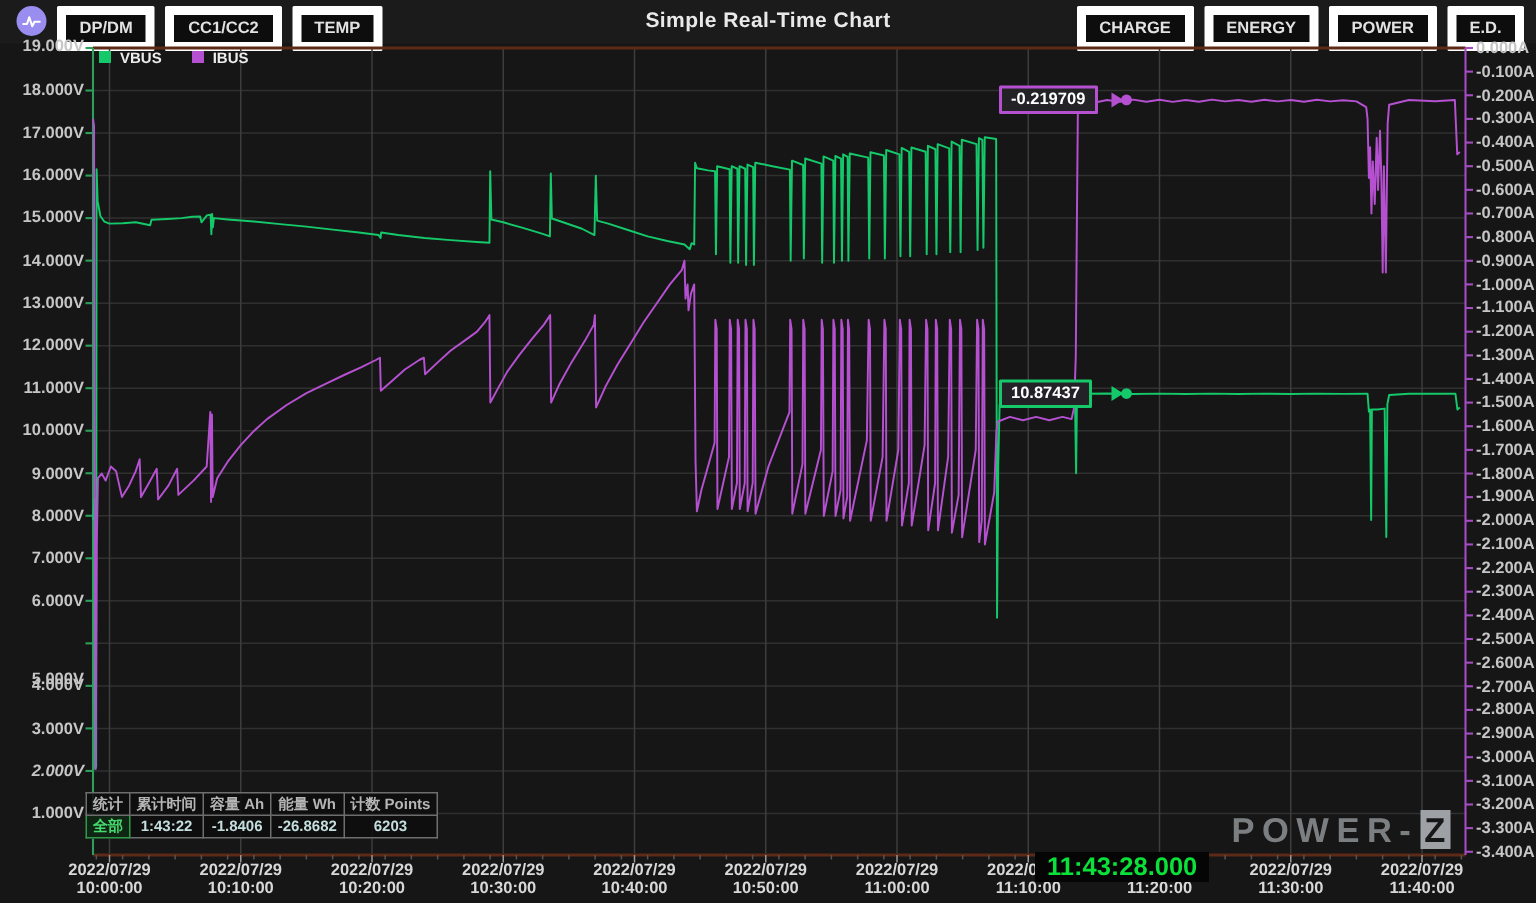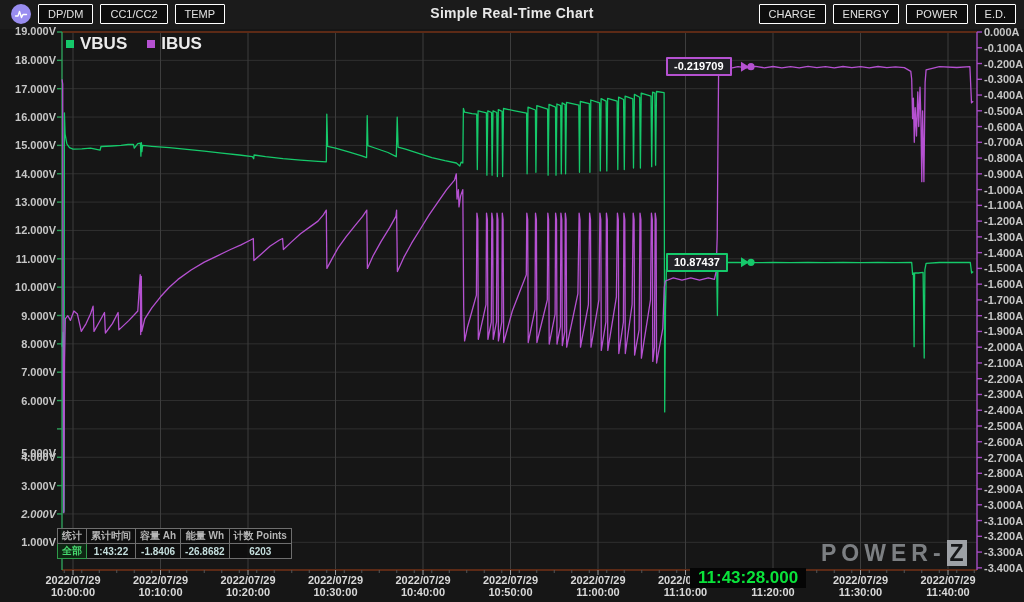--- a/index.html
+++ b/index.html
@@ -6,32 +6,32 @@
   .app{position:relative;width:1024px;height:602px;background:#161616;overflow:hidden;
        font-family:"Liberation Sans",sans-serif;-webkit-font-smoothing:antialiased;}
   
   .topbar{position:absolute;left:0;top:0;width:1024px;height:29px;background:#1b1b1b;}
   .title{position:absolute;left:0;right:0;top:5px;text-align:center;color:#e9e9e9;
          font-size:14px;font-weight:600;letter-spacing:.3px;pointer-events:none;}
   .appicon{position:absolute;left:11px;top:4px;width:20px;height:20px;border-radius:50%;
            background:#998df0;display:flex;align-items:center;justify-content:center;}
   .btnrow{position:absolute;top:4px;display:flex;gap:7px;}
   .btnrow.left{left:38px;} .btnrow.right{right:8px;}
-  .btn{background:#0d0d0d;color:#e2e2e2;font-size:11px;font-weight:400;padding:3px 9px;
-       border:1px solid #ffffff;border-radius:1px;cursor:pointer;white-space:nowrap;}
+  .btn{background:#0d0d0d;color:#e2e2e2;font-size:11px;font-weight:700;padding:3px 9px;
+       border:6px solid #ffffff;border-radius:1px;cursor:pointer;white-space:nowrap;}
   
   svg.chart{position:absolute;left:0;top:0;}
   .gh{stroke:#303030;stroke-width:1;}
   .gv{stroke:#3d3d3d;stroke-width:1;}
   .tick-lab{position:absolute;font-size:11px;font-weight:600;color:#c6c6c6;line-height:12px;}
   .ylab-l{width:50px;text-align:right;}
   .ylab-r{width:50px;text-align:left;}
   .xlab{width:90px;text-align:center;color:#d8d8d8;}
   .legend{position:absolute;left:66px;top:34px;display:flex;gap:20px;align-items:center;}
-  .legend .item{display:flex;gap:6px;align-items:center;color:#ececec;font-size:17px;font-weight:600;}
+  .legend .item{display:flex;gap:6px;color:#ececec;font-size:10px;font-weight:600;}
   .sw{width:8px;height:8px;display:inline-block;}
   .vbox{position:absolute;height:13px;line-height:13px;padding:1px 6px;font-size:11px;font-weight:700;
         color:#fff;background:#222227;border:2px solid;border-radius:1px;z-index:4;}
   .vbox.purple{left:666px;top:57px;border-color:#b551d1;}
   .vbox.green{left:666px;top:253px;border-color:#15c96a;}
   .curtime{position:absolute;left:690px;top:568px;background:#050505;color:#0ae23a;
            font-size:17px;font-weight:700;padding:0 8px;z-index:6;}
   
   .stats{position:absolute;left:57px;top:528px;border-collapse:collapse;z-index:5;
          background:rgba(14,14,14,.88);font-size:10px;font-weight:700;}

